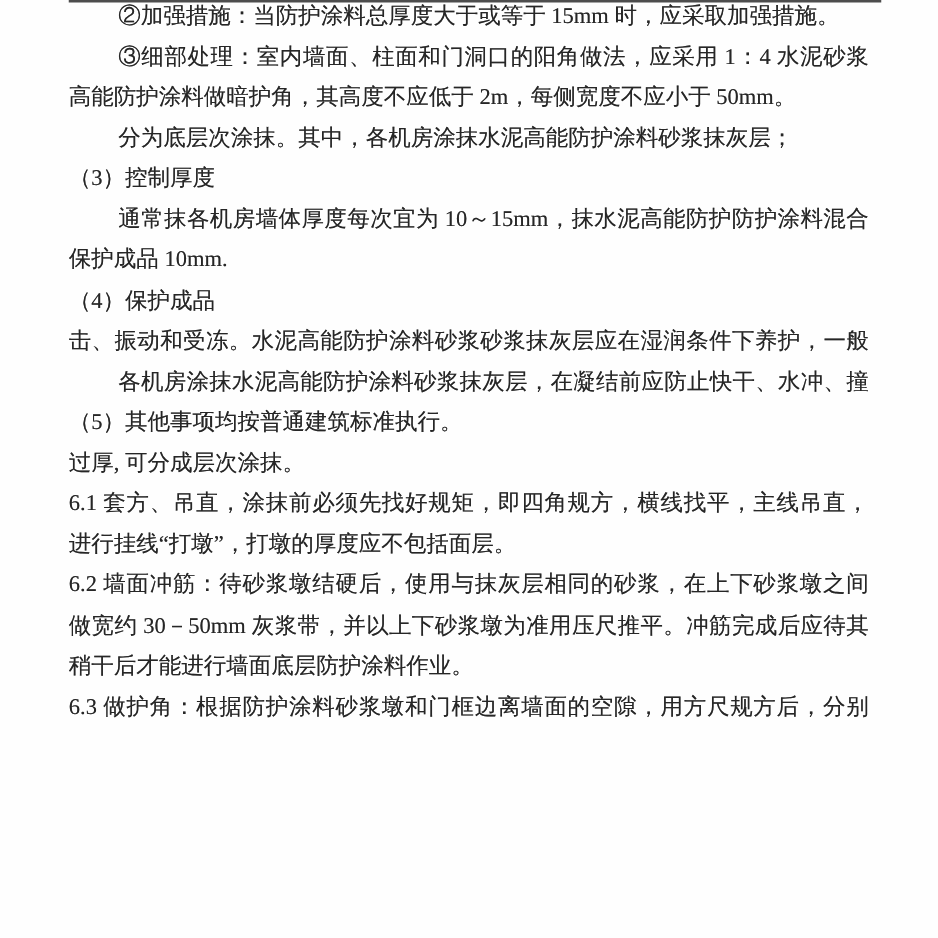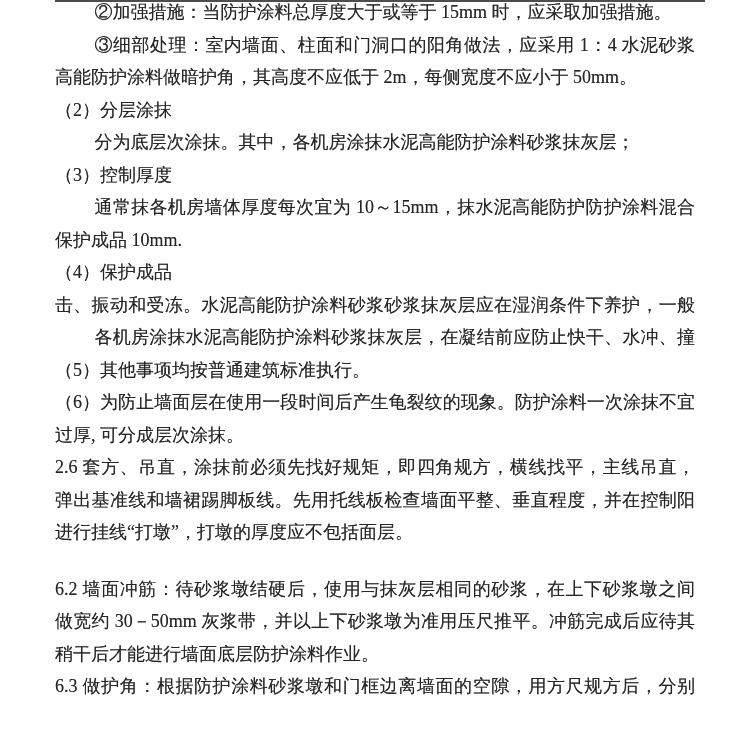--- a/index.html
+++ b/index.html
@@ -41,43 +41,40 @@
   }
   .ln {
     height: 32.5px;
     text-align: justify;
     text-align-last: left;
     white-space: normal;
     overflow: hidden;
   }
   .ln.ind { text-indent: 2.2em; }
   .ln.full { text-align-last: justify; }
-  .ln.gap { margin-top: 24px; }
+  .ln.gap { margin-top: 0; }
 </style>
 </head>
 <body>
 
 <div class="page">
   <div class="top-rule"></div>
   <div class="content">
     <div class="ln ind">②加强措施：当防护涂料总厚度大于或等于 15mm 时，应采取加强措施。</div>
     <div class="ln ind full">③细部处理：室内墙面、柱面和门洞口的阳角做法，应采用 1：4 水泥砂浆和</div>
     <div class="ln">高能防护涂料做暗护角，其高度不应低于 2m，每侧宽度不应小于 50mm。</div>
-    <div class="ln">（2）分层涂抹</div>
     <div class="ln ind">分为底层次涂抹。其中，各机房涂抹水泥高能防护涂料砂浆抹灰层；</div>
     <div class="ln">（3）控制厚度</div>
     <div class="ln ind full">通常抹各机房墙体厚度每次宜为 10～15mm，抹水泥高能防护防护涂料混合砂</div>
     <div class="ln">保护成品 10mm.</div>
     <div class="ln">（4）保护成品</div>
     <div class="ln full">击、振动和受冻。水泥高能防护涂料砂浆砂浆抹灰层应在湿润条件下养护，一般</div>
     <div class="ln ind full">各机房涂抹水泥高能防护涂料砂浆抹灰层，在凝结前应防止快干、水冲、撞</div>
     <div class="ln">（5）其他事项均按普通建筑标准执行。</div>
-    <div class="ln full">（6）为防止墙面层在使用一段时间后产生龟裂纹的现象。防护涂料一次涂抹不宜</div>
     <div class="ln">过厚, 可分成层次涂抹。</div>
-    <div class="ln full">2.6 套方、吊直，涂抹前必须先找好规矩，即四角规方，横线找平，主线吊直，</div>
-    <div class="ln full">弹出基准线和墙裙踢脚板线。先用托线板检查墙面平整、垂直程度，并在控制阳</div>
+    <div class="ln full">6.1 套方、吊直，涂抹前必须先找好规矩，即四角规方，横线找平，主线吊直，</div>
     <div class="ln">进行挂线“打墩”，打墩的厚度应不包括面层。</div>
     <div class="ln full gap">6.2 墙面冲筋：待砂浆墩结硬后，使用与抹灰层相同的砂浆，在上下砂浆墩之间</div>
     <div class="ln full">做宽约 30－50mm 灰浆带，并以上下砂浆墩为准用压尺推平。冲筋完成后应待其</div>
     <div class="ln">稍干后才能进行墙面底层防护涂料作业。</div>
     <div class="ln full">6.3 做护角：根据防护涂料砂浆墩和门框边离墙面的空隙，用方尺规方后，分别</div>
   </div>
 </div>
 
 </body></html>

